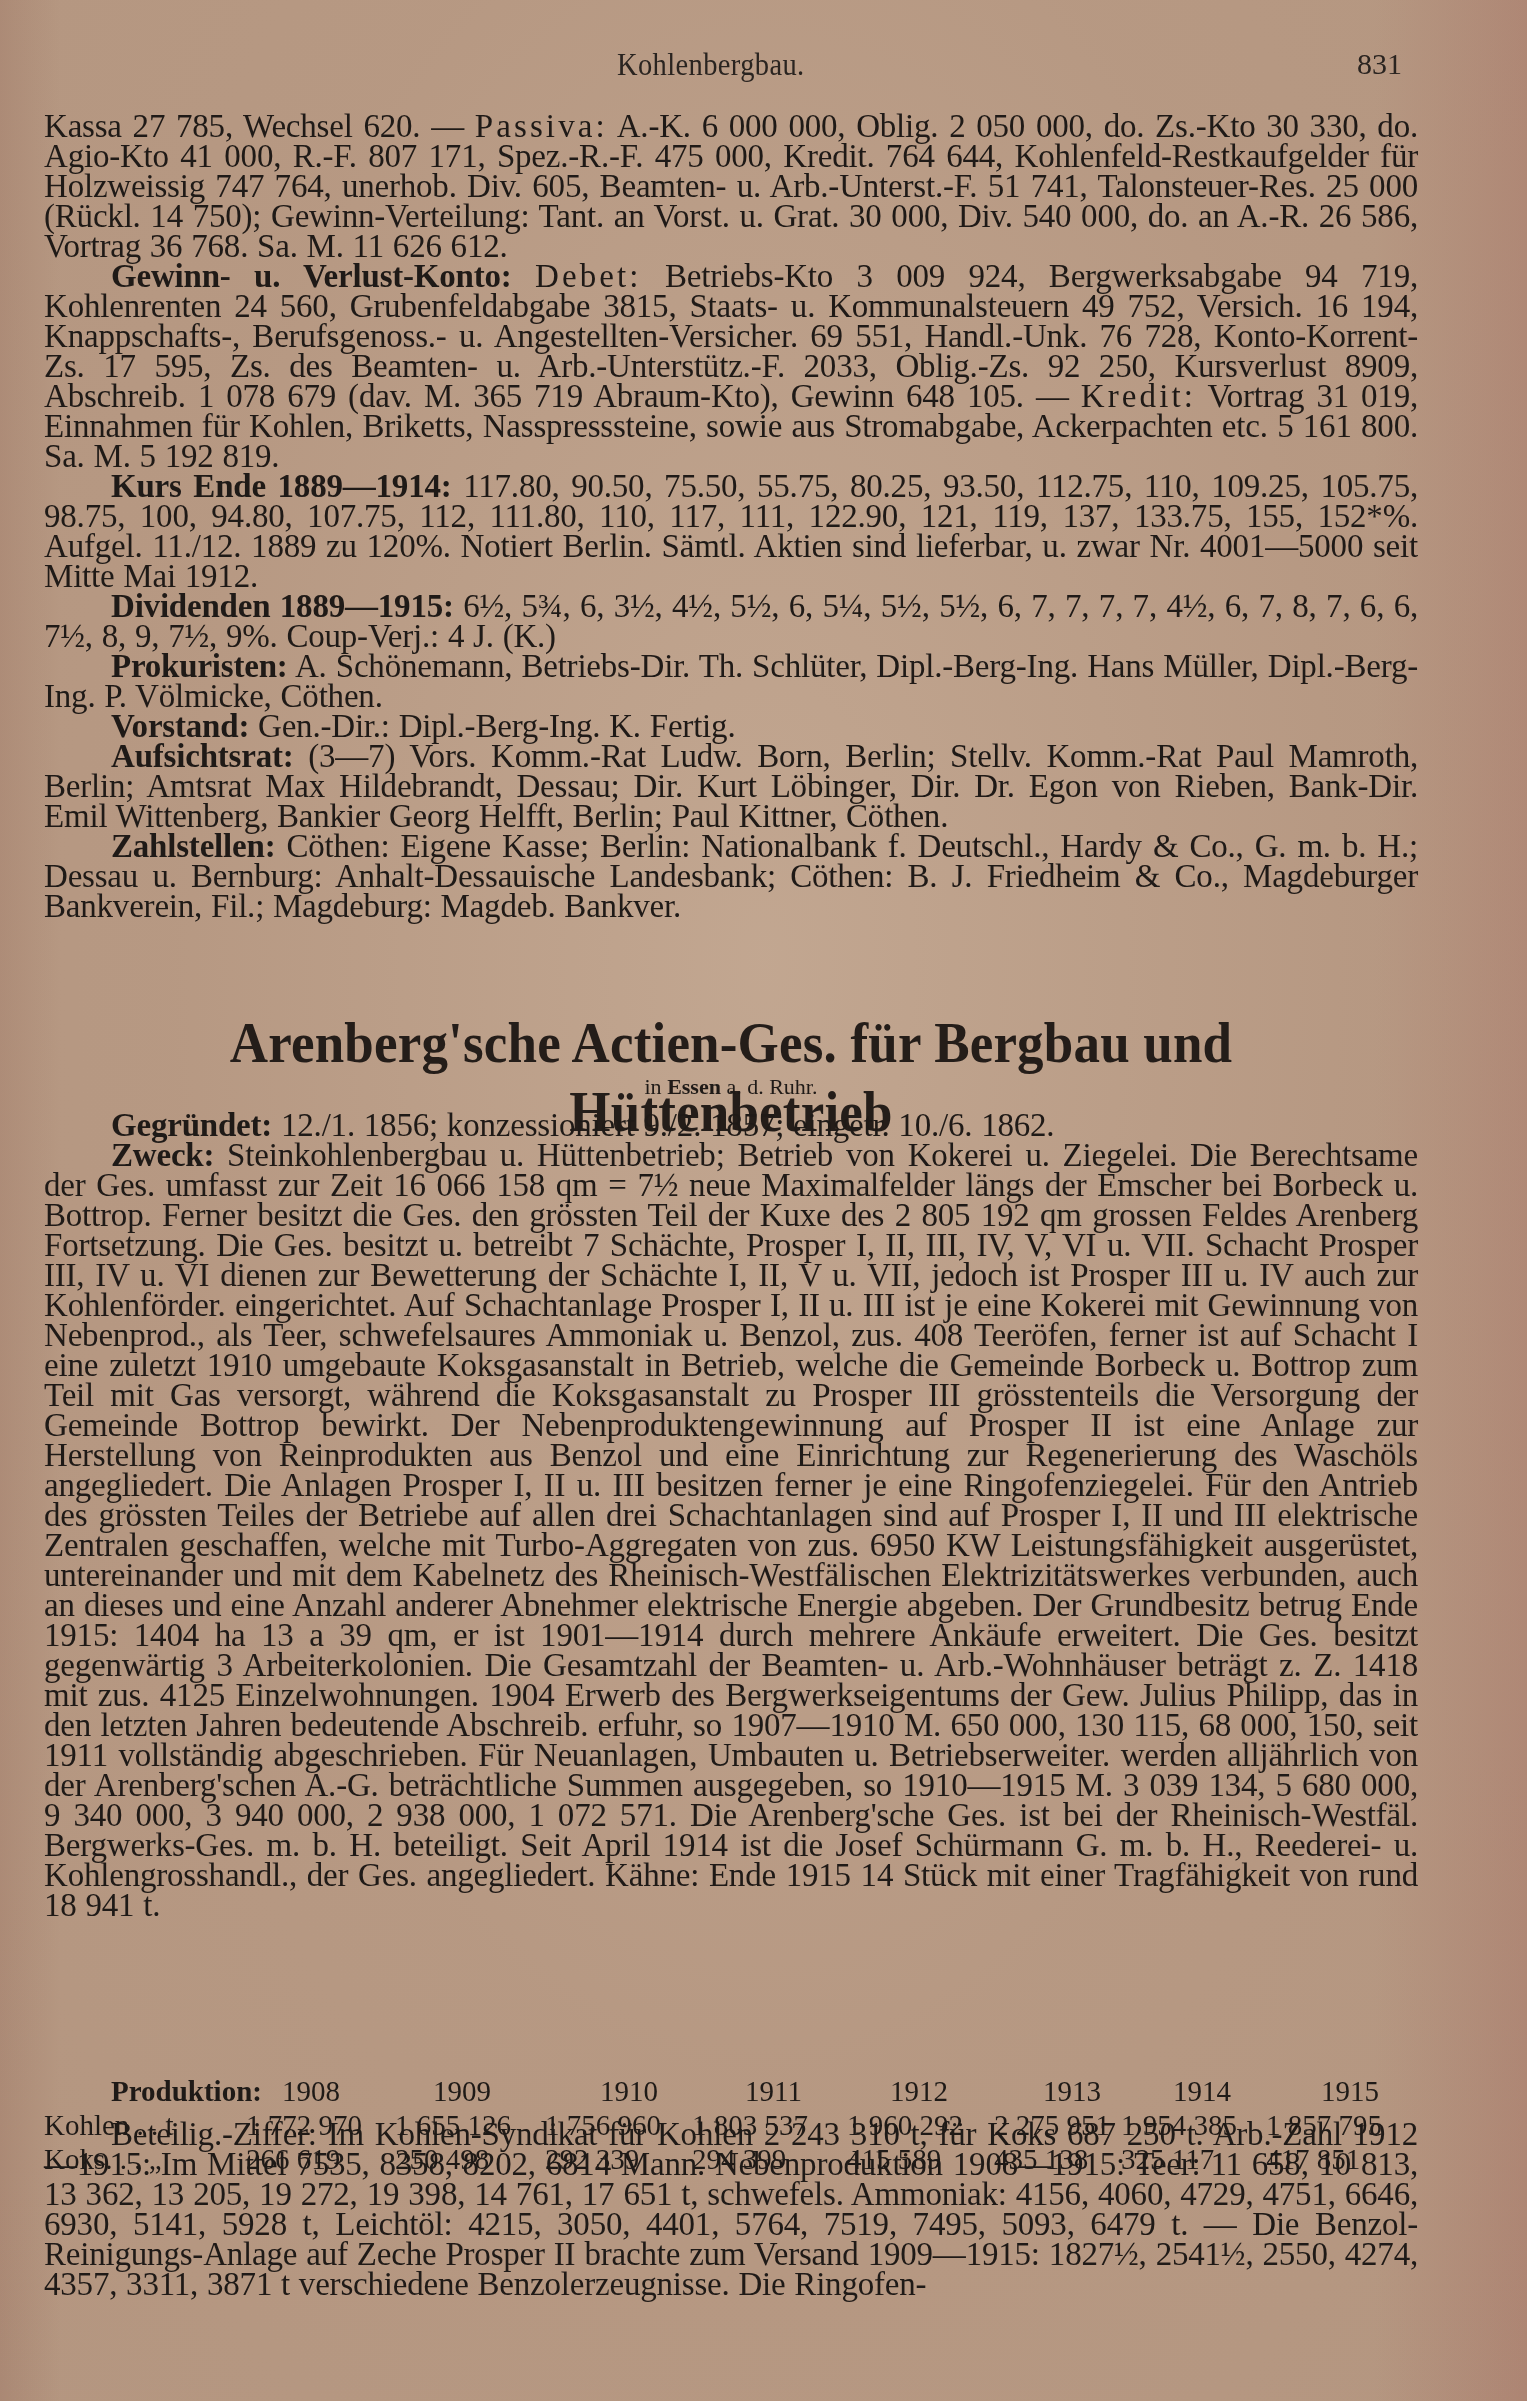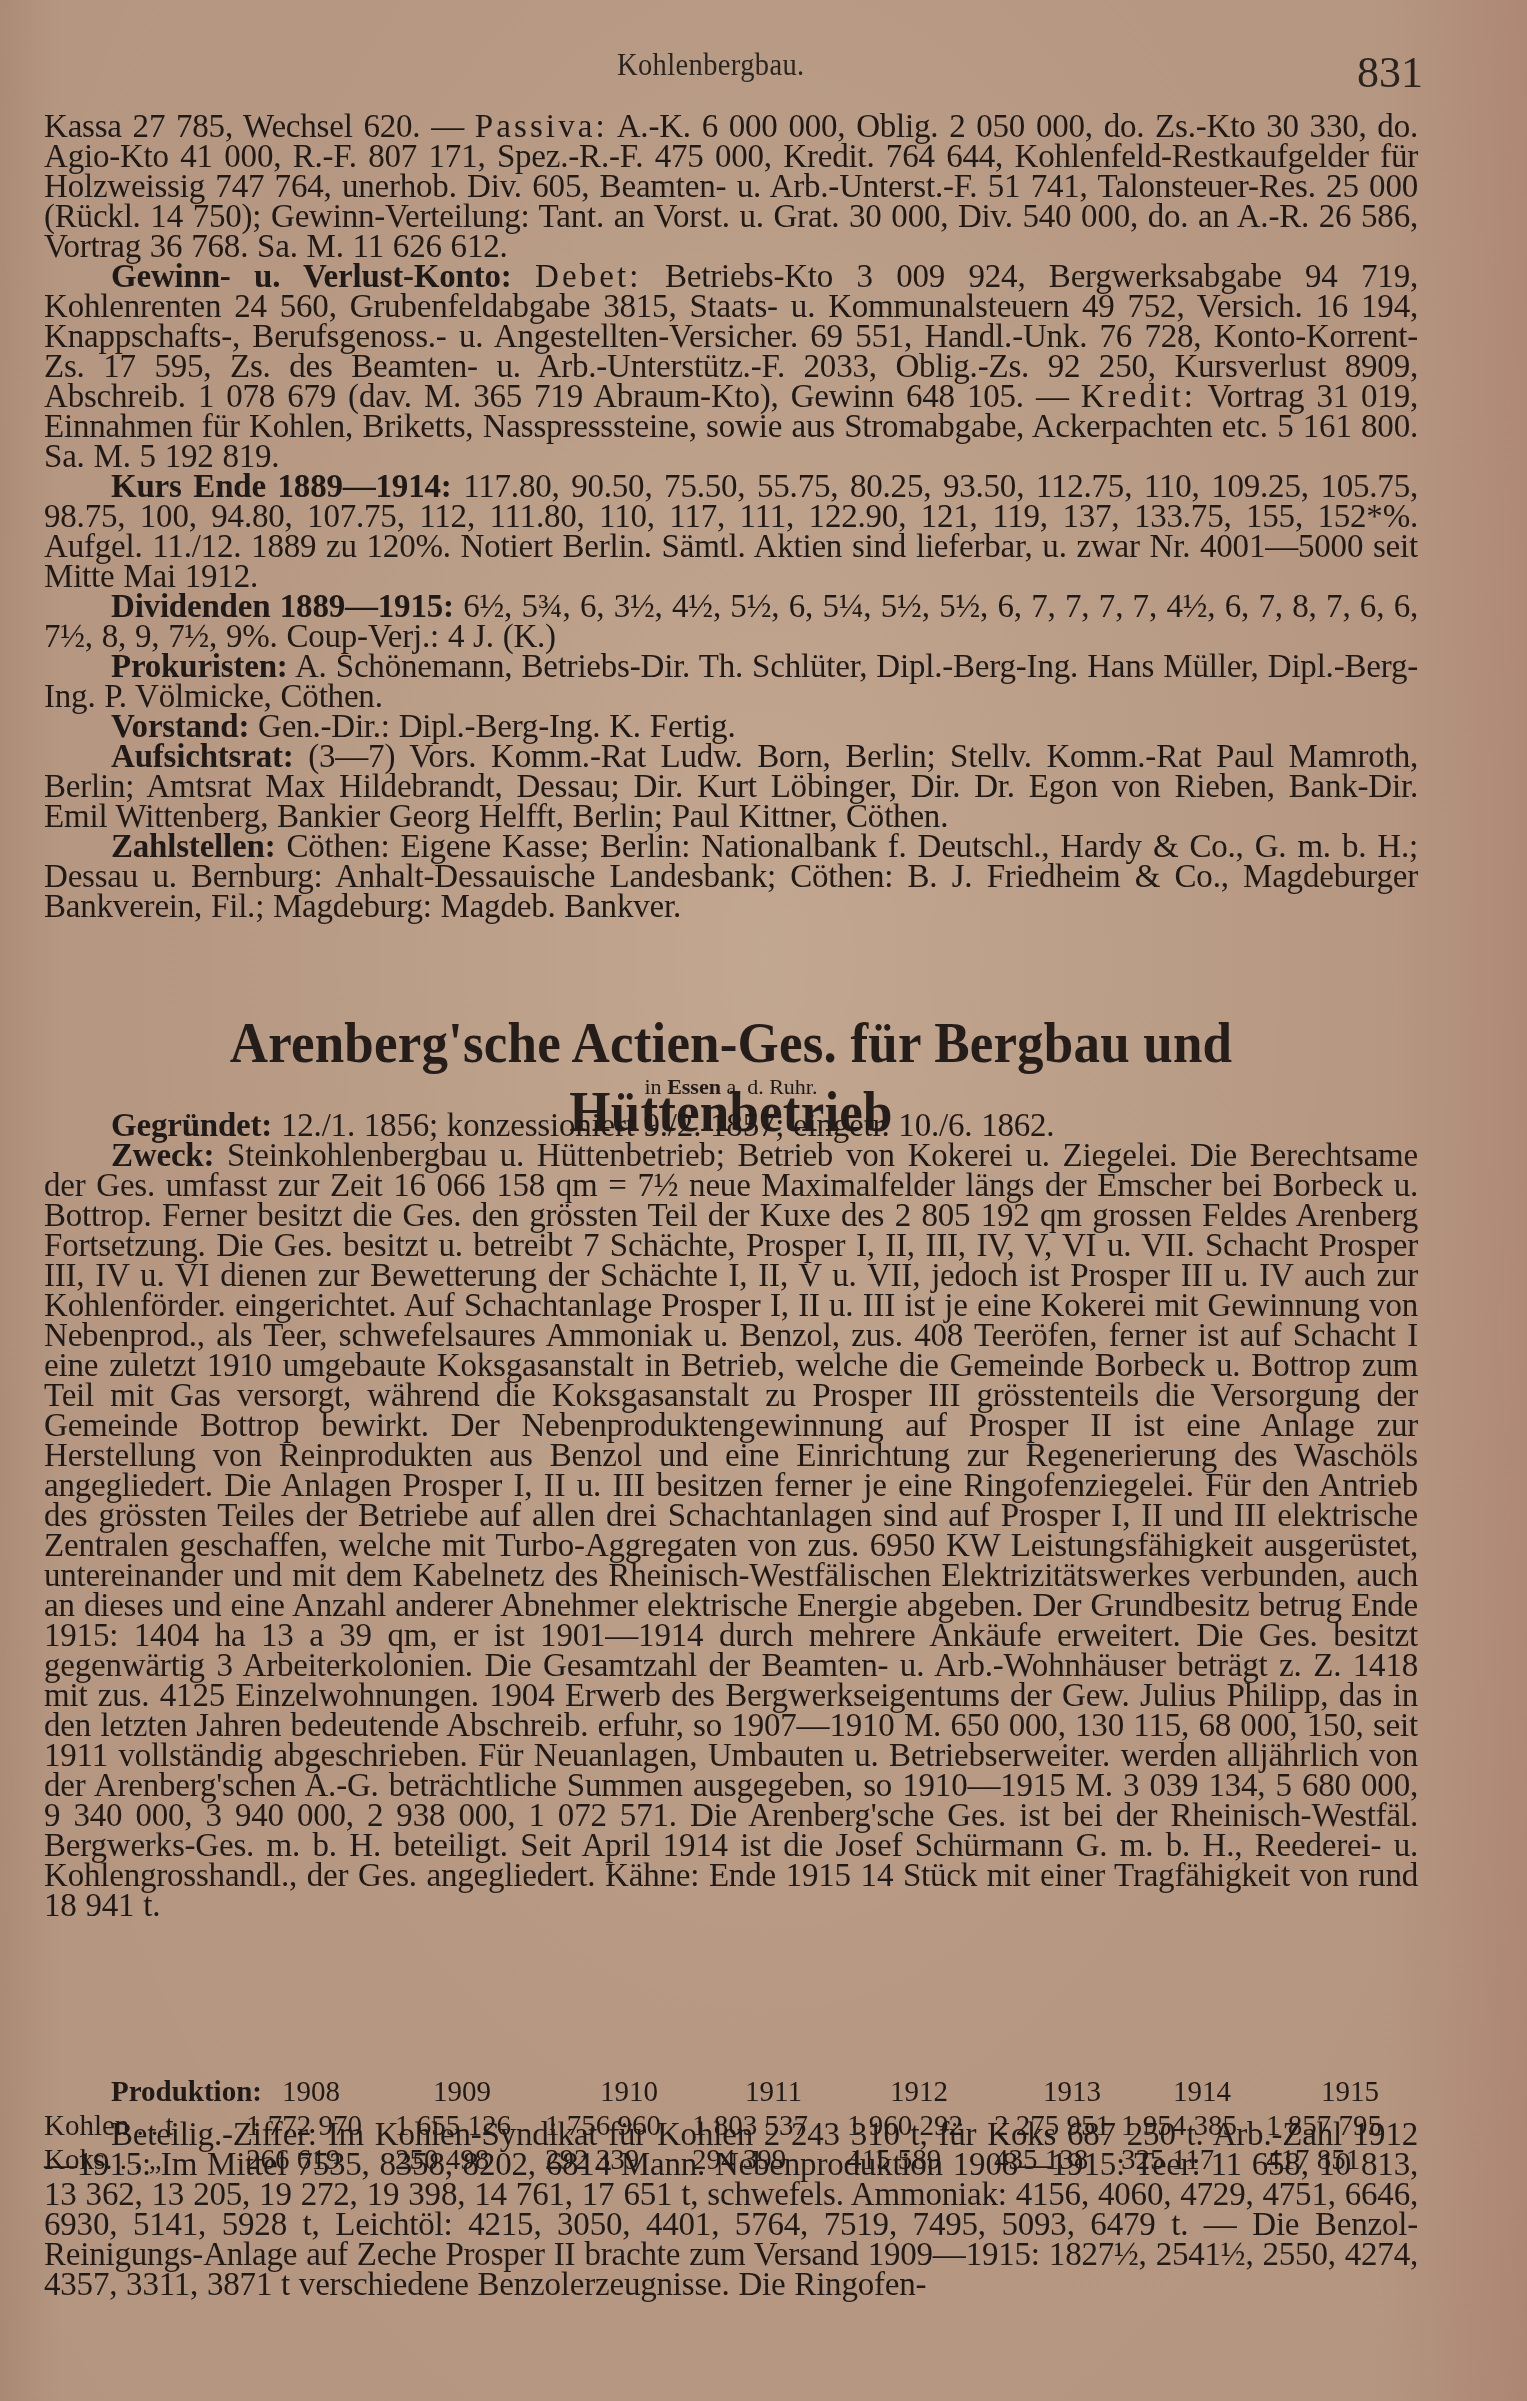--- a/index.html
+++ b/index.html
@@ -9,21 +9,21 @@
     background-image:
       radial-gradient(ellipse at 50% 40%, rgba(205,180,158,0.55) 0%, rgba(190,160,138,0.25) 55%, rgba(150,110,90,0.0) 100%),
       linear-gradient(90deg, rgba(140,95,80,0.25) 0%, rgba(0,0,0,0) 4%, rgba(0,0,0,0) 90%, rgba(160,100,90,0.35) 100%);
     font-family: "Liberation Serif", "DejaVu Serif", serif;
     color: #1f1a17;
     position: relative;
   }
   .page { position: absolute; left: 44px; top: 0; width: 1374px; }
   .running-head { position: absolute; top: 47px; left: 0; width: 1374px; height: 46px; }
   .running-title { position: absolute; left: 573px; top: 0; font-size: 31px; letter-spacing: 0.4px; color: #2a2420; transform: scaleX(0.92); transform-origin: left; }
-  .page-number { position: absolute; left: 1313px; top: 0; font-size: 44px; color: #2a2420; }
+  .page-number { position: absolute; left: 1313px; top: 0; font-size: 30px; color: #2a2420; }
   .text-block {
     position: absolute; left: 0; width: 1374px;
     font-size: 33px; line-height: 30px; text-align: justify;
     letter-spacing: -0.2px; word-spacing: 0.8px;
   }
   .text-block p { margin: 0; text-indent: 0; }
   .text-block p.ind { text-indent: 67px; }
   .lbl { font-weight: bold; }
   .sp { letter-spacing: 3.1px; }
   .block1 { top: 111px; }

